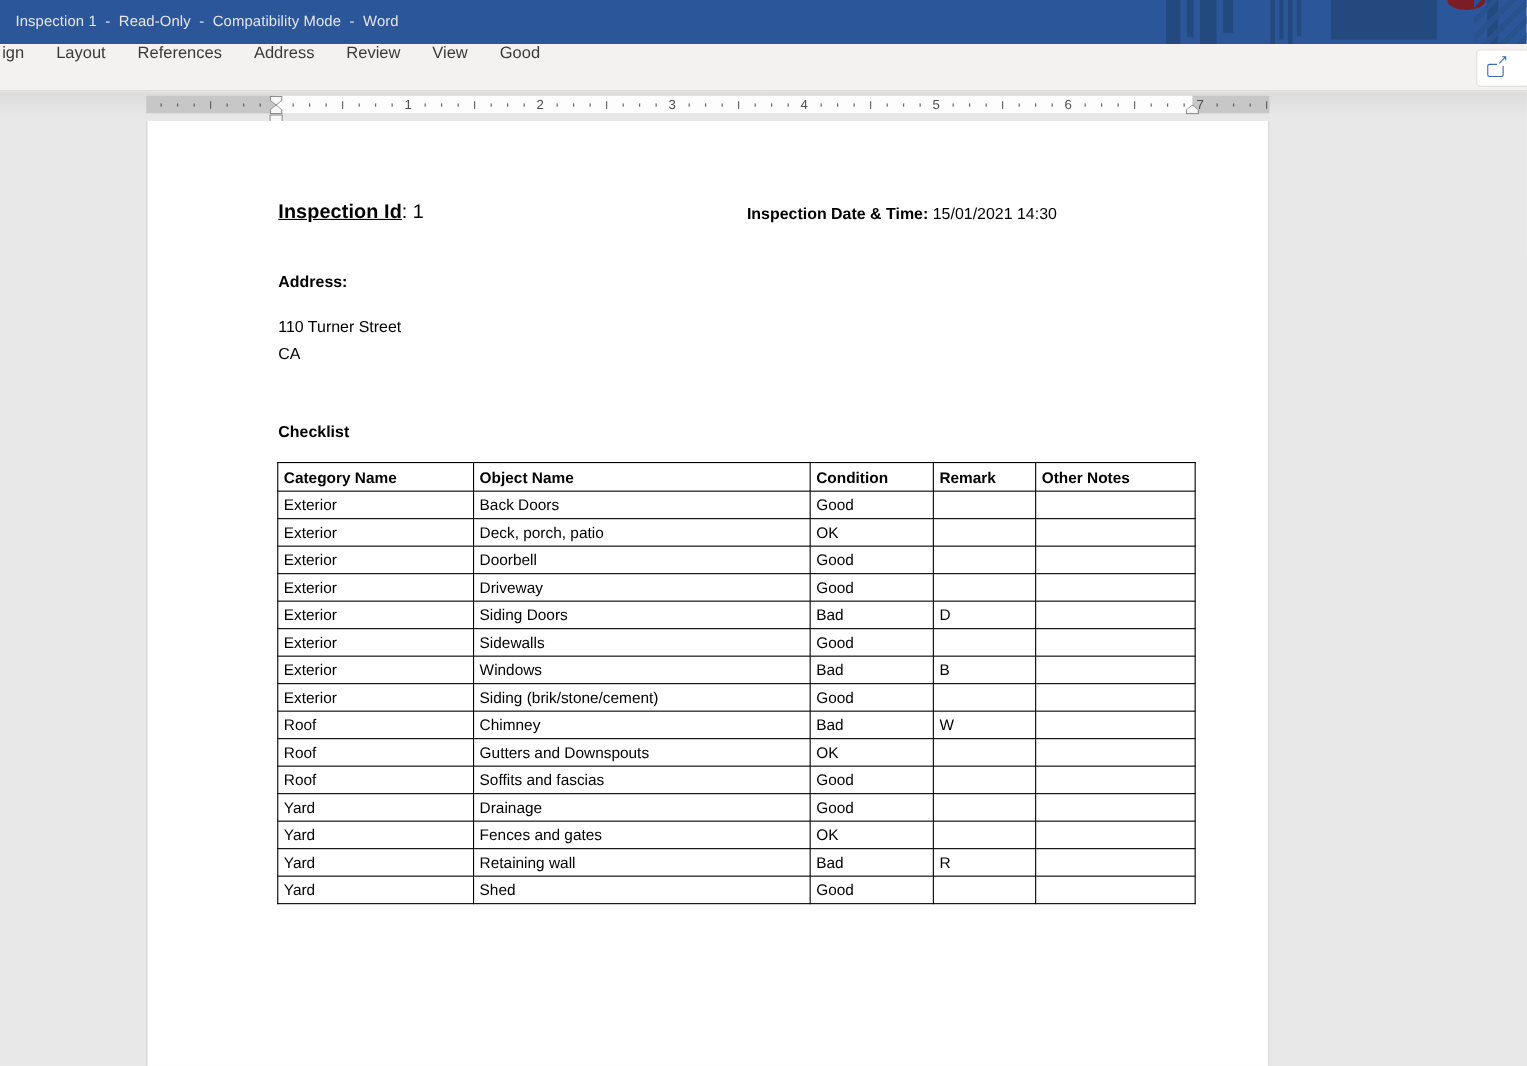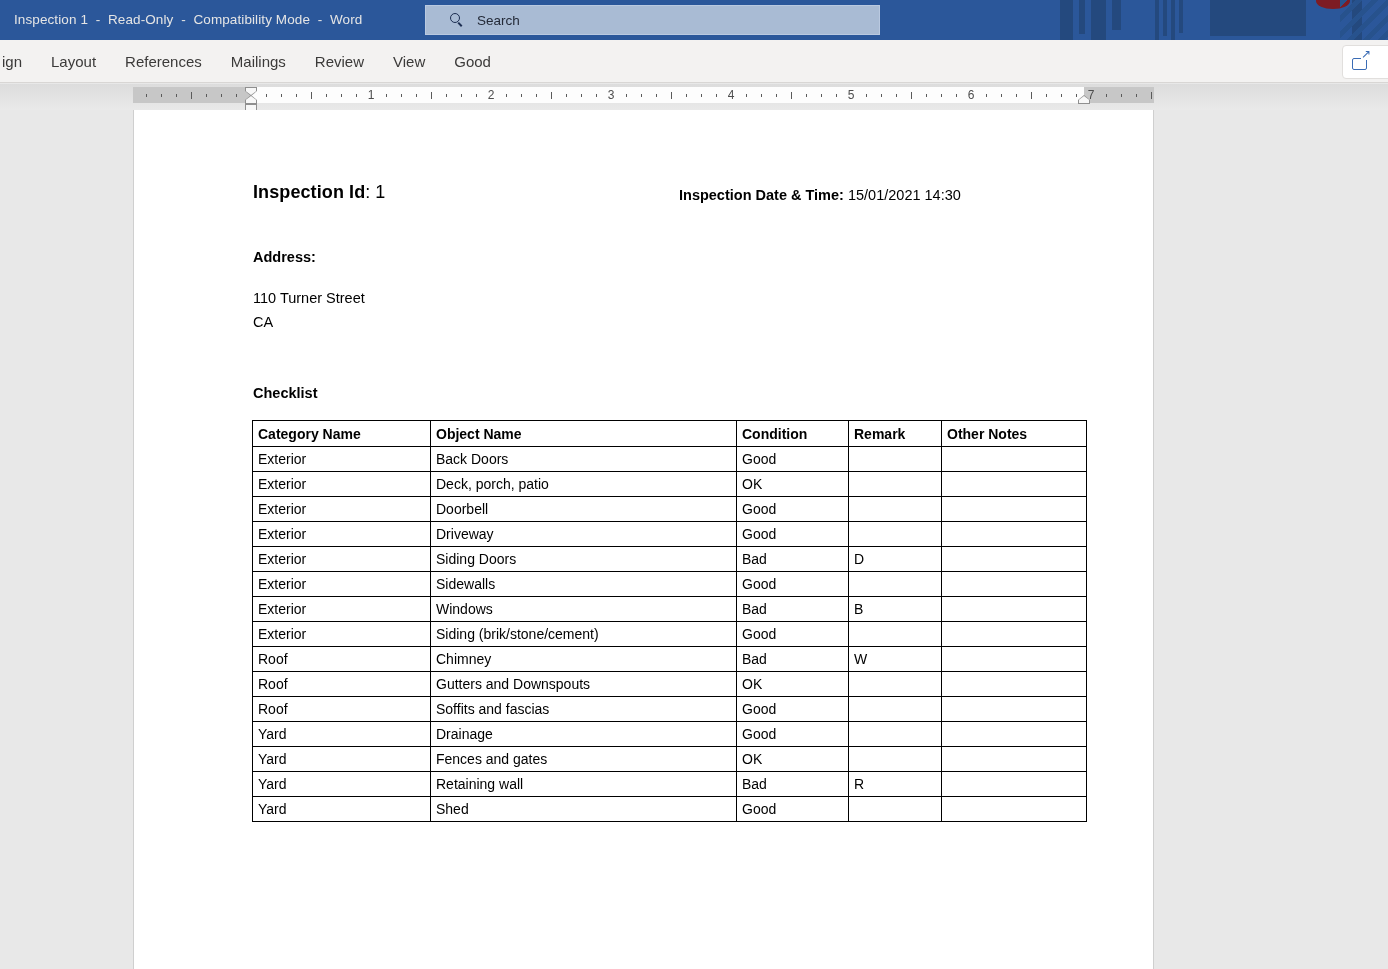--- a/index.html
+++ b/index.html
@@ -23,21 +23,21 @@
 
   
   .deco { position:absolute; top:0; }
   .deco-bar { background:#24497e; }
   .deco-stripes { left:1340px; width:48px; height:40px;
     background:repeating-linear-gradient(135deg,#27528d 0 5px, rgba(0,0,0,0) 5px 11px); }
   .deco-red { left:1316px; top:-7px; width:34px; height:16px; background:#7d1c24; border-radius:50%; }
 
   
   .ribbon { position:absolute; left:0; top:40px; width:1388px; height:43px; background:#f3f2f1; border-bottom:1px solid #d8d6d4; }
-  .ribbon-tabs { display:flex; align-items:center; height:100%; padding-left:2px; gap:29px; }
+  .ribbon-tabs { display:flex; height:100%; padding-left:2px; gap:29px; }
   .ribbon-tab { font-size:15px; color:#3b3a39; cursor:default; white-space:nowrap; }
   .share-button {
     position:absolute; right:-10px; top:5px; width:56px; height:34px; background:#ffffff;
     border:1px solid #e1dfdd; border-radius:4px; display:flex; align-items:center; padding-left:9px;
   }
   .share-icon { position:relative; width:15px; height:12px; border:1.6px solid #3a6cb5; border-radius:2px; margin-top:4px; }
   .share-icon::after { content:"\2197"; position:absolute; top:-11px; right:-5px; font-size:12px; color:#3a6cb5; background:#ffffff; line-height:1; }
 
   
   .ruler-strip { position:absolute; left:0; top:84px; width:1388px; height:26px;
@@ -54,21 +54,21 @@
   .pent-down  { clip-path:polygon(0 0,100% 0,100% 45%,50% 100%,0 45%); }
   .pent-up    { clip-path:polygon(50% 0,100% 55%,100% 100%,0 100%,0 55%); }
   .indent-box { width:12px; height:8px; background:#f7f7f7; border:1px solid #8f8f8f; }
 
   
   .page { position:absolute; left:133px; top:110px; width:1021px; height:859px; background:#ffffff;
     border-left:1px solid #cfcfcf; border-right:1px solid #cfcfcf; }
 
   .abs { position:absolute; }
   .doc-id { left:119px; top:72px; font-size:18px; color:#000; }
-  .doc-id b { letter-spacing:.1px; }
+  .doc-id b { letter-spacing:.1px;text-decoration:underline; }
   .doc-date { left:545px; top:77px; font-size:14.5px; color:#000; }
   .doc-addr-label { left:119px; top:139px; font-size:14.5px; font-weight:bold; color:#000; }
   .doc-addr-lines { left:119px; top:176px; font-size:14.5px; color:#000; line-height:24px; }
   .doc-checklist { left:119px; top:275px; font-size:14.5px; font-weight:bold; color:#000; }
 
   table.checklist { position:absolute; left:118px; top:310px; width:834px; border-collapse:collapse; table-layout:fixed; }
   table.checklist th, table.checklist td {
     border:1.5px solid #000; padding:0 5px; font-size:14px; color:#000;
     text-align:left; vertical-align:middle; overflow:hidden; white-space:nowrap;
   }
@@ -88,32 +88,28 @@
   <div class="deco deco-bar" style="left:1112px;width:9px;height:30px;"></div>
   <div class="deco deco-bar" style="left:1155px;width:4px;height:40px;"></div>
   <div class="deco deco-bar" style="left:1163px;width:4px;height:36px;"></div>
   <div class="deco deco-bar" style="left:1171px;width:4px;height:40px;"></div>
   <div class="deco deco-bar" style="left:1179px;width:4px;height:33px;"></div>
   <div class="deco deco-bar" style="left:1210px;width:96px;height:36px;"></div>
   <div class="deco deco-bar" style="left:1352px;width:10px;height:40px;"></div>
   <div class="deco deco-red"></div>
   <div class="deco deco-stripes"></div>
 
-  <div class="searchbox">
-    <span class="search-icon"></span>
-    <span class="search-text">Search</span>
-  </div>
 </div>
 
 <div class="ribbon">
   <div class="ribbon-tabs">
       <div class="ribbon-tab">ign</div>
       <div class="ribbon-tab">Layout</div>
       <div class="ribbon-tab">References</div>
-      <div class="ribbon-tab">Mailings</div>
+      <div class="ribbon-tab">Address</div>
       <div class="ribbon-tab">Review</div>
       <div class="ribbon-tab">View</div>
       <div class="ribbon-tab">Good</div>
     </div>
   <div class="share-button">
     <span class="share-icon"></span>
   </div>
 </div>
 
 <div class="ruler-strip">

